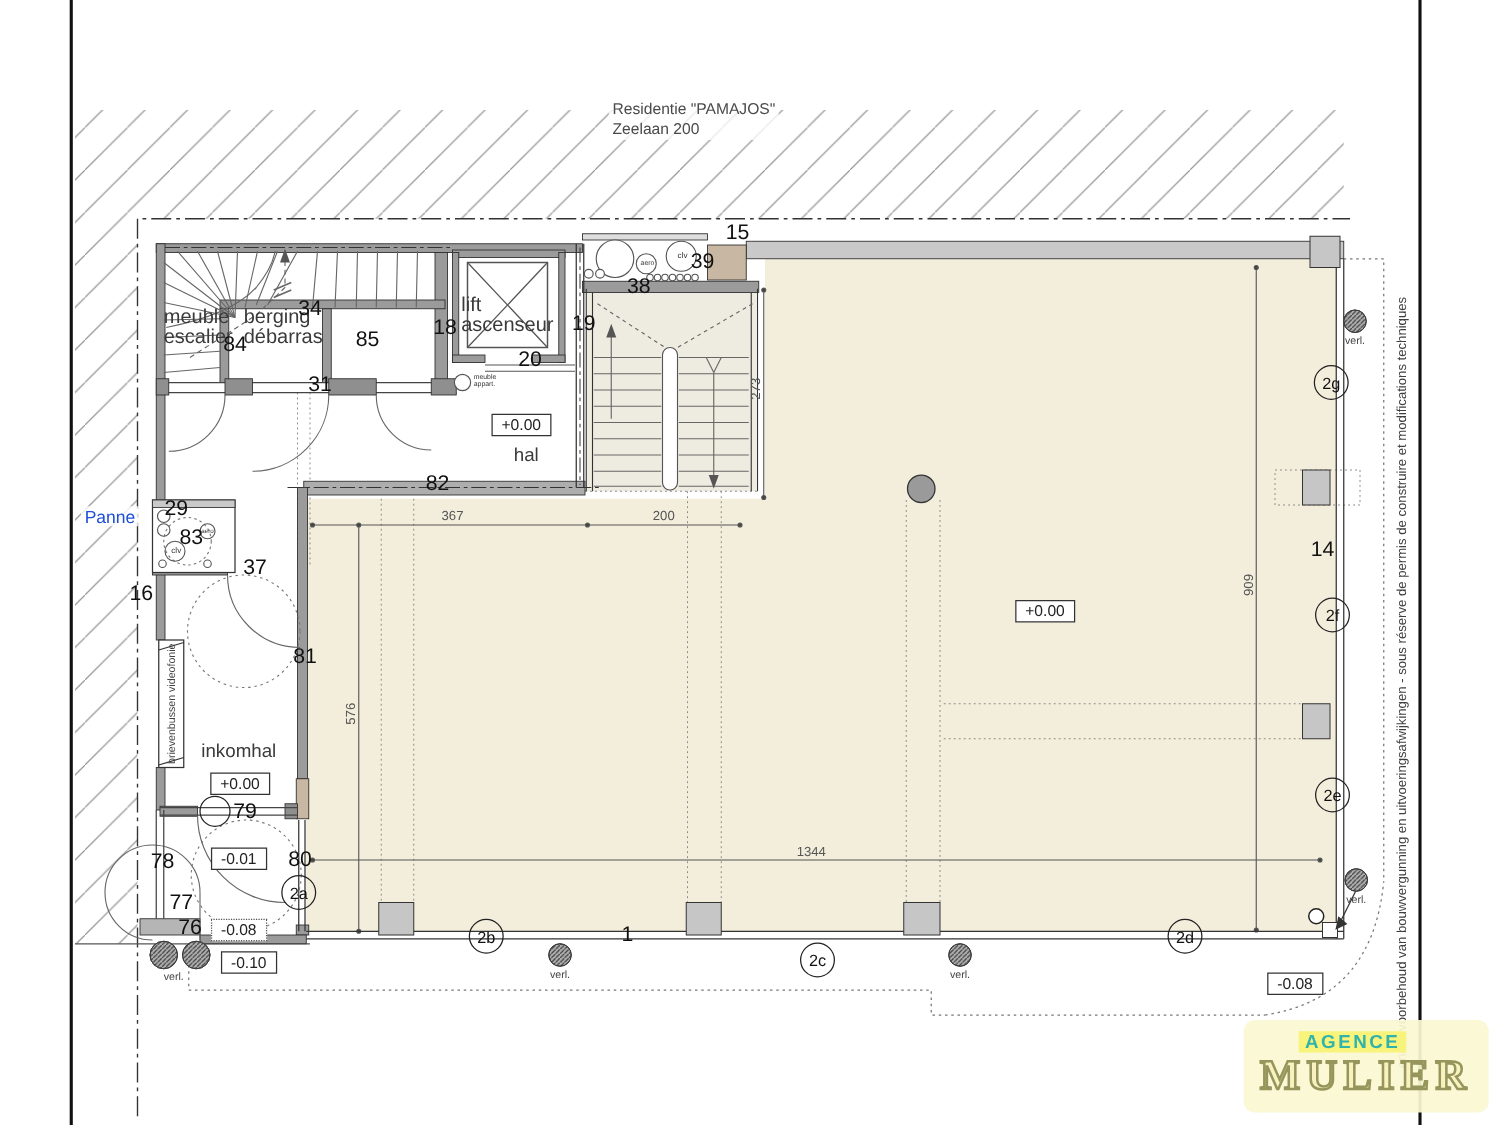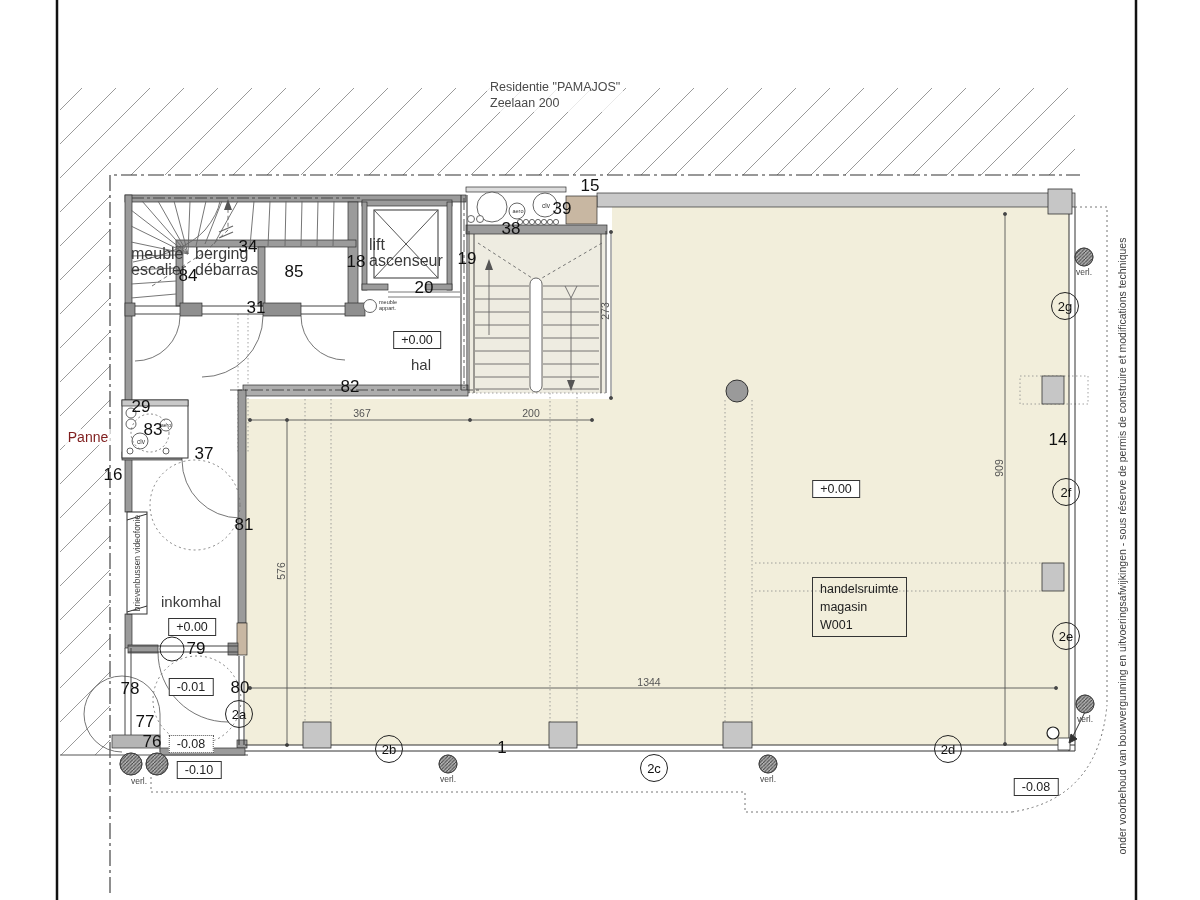--- a/index.html
+++ b/index.html
@@ -21,21 +21,21 @@
           justify-content:center;font-size:13px;color:#111;}
   .bubble.empty{width:23px;height:23px;}
   .dim{font-size:10.5px;color:#555;}
   .dimv{transform:translate(-50%,-50%) rotate(-90deg);}
   .verl{font-size:8.5px;color:#444;}
   .tiny{font-size:6.5px;color:#333;}
   .microtxt{position:absolute;font-size:5.5px;line-height:1.1;color:#333;}
   .title{position:absolute;font-size:12.5px;color:#4a4a4a;line-height:1.3;
          background:rgba(255,255,255,.78);padding:0 3px;}
   .title span{display:block;}
-  .panne{font-size:14px;color:#7f1d1d;background:rgba(255,255,255,.8);padding:0 3px;margin-top:24px;}
+  .panne{font-size:14px;color:#1d4ed8;background:rgba(255,255,255,.8);padding:0 3px;}
   .shopbox{position:absolute;border:1px solid #333;font-size:12.5px;line-height:1.45;
            padding:2px 7px;color:#222;text-align:left;}
   .shopbox span{display:block;}
   .mailbox{position:absolute;transform:translate(-50%,-50%) rotate(-90deg);
            font-size:8.5px;color:#444;white-space:nowrap;}
   .sidenote{position:absolute;left:1122px;top:546px;width:680px;
             transform:translate(-50%,-50%) rotate(-90deg);text-align:center;
             font-size:10.5px;color:#3f3f3f;white-space:nowrap;}
   .logo{position:absolute;left:995px;top:816px;width:196px;height:74px;
         background:rgba(250,247,210,.93);border-radius:9px;}
@@ -359,25 +359,20 @@
   <span>berging</span>
   <span>débarras</span>
 </div>
 <div class="roomlbl la" style="position:absolute;left:369px;top:237px">
   <span>lift</span>
   <span>ascenseur</span>
 </div>
 <span class="lbl midlbl" style="left:421px;top:364px">hal</span>
 <span class="lbl midlbl" style="left:191px;top:601px">inkomhal</span>
 
-<div class="shopbox" style="left:812px;top:577px">
-  <span>handelsruimte</span>
-  <span>magasin</span>
-  <span>W001</span>
-</div>
 
 <span class="mailbox" style="left:137px;top:563px">brievenbussen videofonie</span>
 
 <span class="levelbox" style="left:417px;top:340px">+0.00</span>
 <span class="levelbox" style="left:192px;top:627px">+0.00</span>
 <span class="levelbox" style="left:836px;top:489px">+0.00</span>
 <span class="levelbox" style="left:191px;top:687px">-0.01</span>
 <span class="levelbox dottedbox" style="left:191px;top:744px">-0.08</span>
 <span class="levelbox" style="left:199px;top:770px">-0.10</span>
 <span class="levelbox" style="left:1036px;top:787px">-0.08</span>
@@ -432,14 +427,18 @@
 </div>
 
 <span class="lbl verl" style="left:139px;top:781px">verl.</span>
 <span class="lbl verl" style="left:448px;top:779px">verl.</span>
 <span class="lbl verl" style="left:768px;top:779px">verl.</span>
 <span class="lbl verl" style="left:1085px;top:719px">verl.</span>
 <span class="lbl verl" style="left:1084px;top:272px">verl.</span>
 
 <span class="sidenote">onder voorbehoud van bouwvergunning en uitvoeringsafwijkingen - sous réserve de permis de construire et modifications techniques</span>
 
+<div class="logo">
+  <span class="agence">AGENCE</span>
+  <span class="mulier">MULIER</span>
+</div>
 
 </div>
 
 </body></html>

